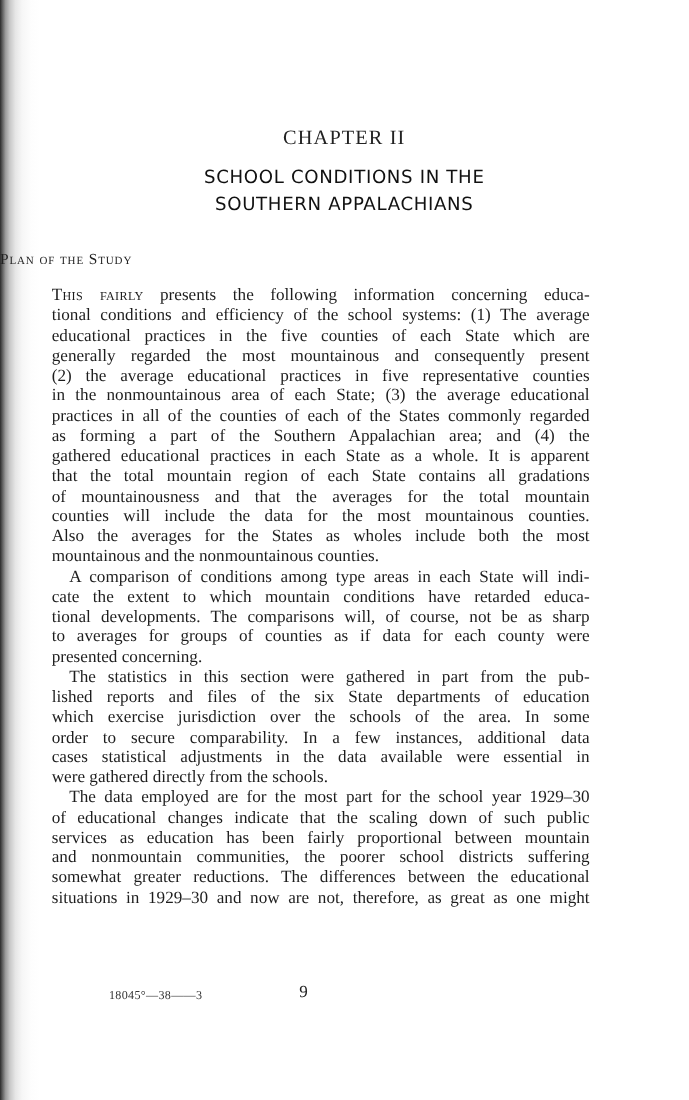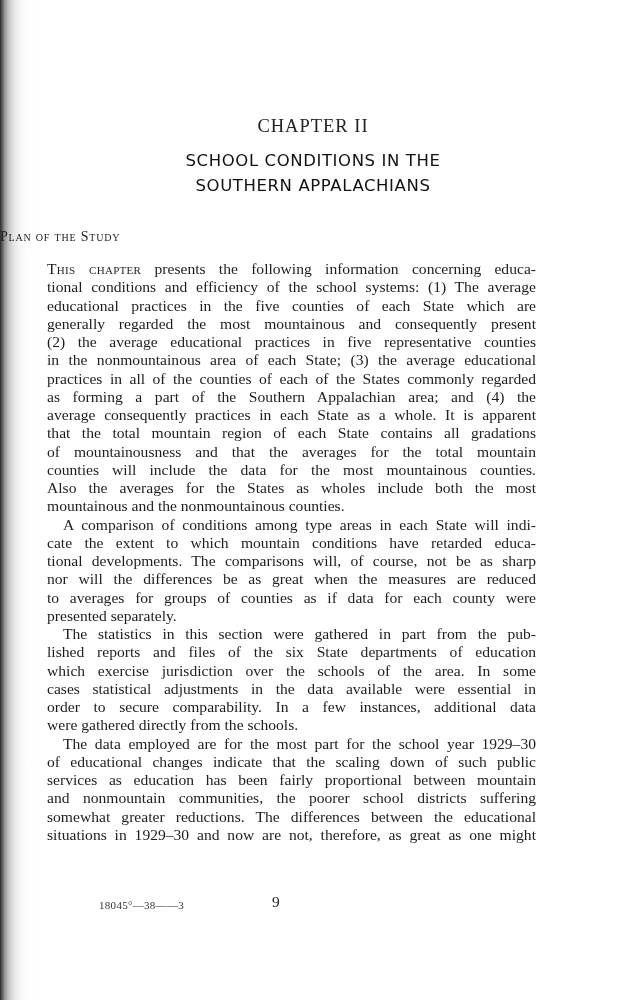--- a/index.html
+++ b/index.html
@@ -116,47 +116,46 @@
 
   <div class="chapter-title">
     <div>SCHOOL CONDITIONS IN THE</div>
     <div>SOUTHERN APPALACHIANS</div>
   </div>
 
   <div class="section-heading">Plan of the Study</div>
 
   <div class="body-text">
 
-    <span class="line"><span class="sc">This chapter</span><span> presents the following information concerning educa-</span></span>
+    <span class="line"><span class="sc">This fairly</span><span> presents the following information concerning educa-</span></span>
     <span class="line">tional conditions and efficiency of the school systems:  (1) The average</span>
     <span class="line">educational practices in the five counties of each State which are</span>
     <span class="line">generally regarded the most mountainous and consequently present</span>
     <span class="line">(2) the average educational practices in five representative counties</span>
     <span class="line">in the nonmountainous area of each State; (3) the average educational</span>
     <span class="line">practices in all of the counties of each of the States commonly regarded</span>
     <span class="line">as forming a part of the Southern Appalachian area; and (4) the</span>
-    <span class="line">average consequently practices in each State as a whole.   It is apparent</span>
+    <span class="line">gathered educational practices in each State as a whole.   It is apparent</span>
     <span class="line">that the total mountain region of each State contains all gradations</span>
     <span class="line">of mountainousness and that the averages for the total mountain</span>
     <span class="line">counties will include the data for the most mountainous counties.</span>
     <span class="line">Also the averages for the States as wholes include both the most</span>
     <span class="line last">mountainous and the nonmountainous counties.</span>
 
     <span class="line indent">A comparison of conditions among type areas in each State will indi-</span>
     <span class="line">cate the extent to which mountain conditions have retarded educa-</span>
     <span class="line">tional developments.   The comparisons will, of course, not be as sharp</span>
-    <span class="line">nor will the differences be as great when the measures are reduced</span>
     <span class="line">to averages for groups of counties as if data for each county were</span>
-    <span class="line last">presented separately.</span>
+    <span class="line last">presented concerning.</span>
 
     <span class="line indent">The statistics in this section were gathered in part from the pub-</span>
     <span class="line">lished reports and files of the six State departments of education</span>
     <span class="line">which exercise jurisdiction over the schools of the area.  In some</span>
+    <span class="line">order to secure comparability.  In a few instances, additional data</span>
     <span class="line">cases statistical adjustments in the data available were essential in</span>
-    <span class="line">order to secure comparability.  In a few instances, additional data</span>
     <span class="line last">were gathered directly from the schools.</span>
 
     <span class="line indent">The data employed are for the most part for the school year 1929–30</span>
     <span class="line">of educational changes indicate that the scaling down of such public</span>
     <span class="line">services as education has been fairly proportional between mountain</span>
     <span class="line">and nonmountain communities, the poorer school districts suffering</span>
     <span class="line">somewhat greater reductions.   The differences between the educational</span>
     <span class="line">situations in 1929–30 and now are not, therefore, as great as one might</span>
   </div>
 

